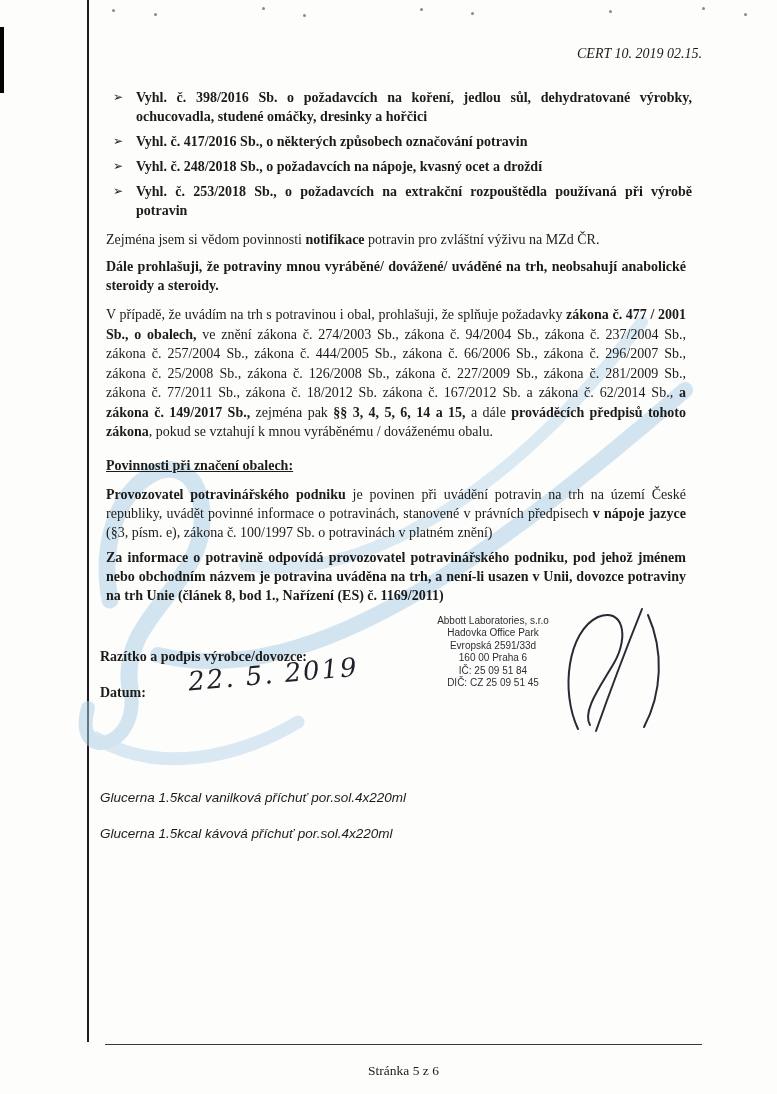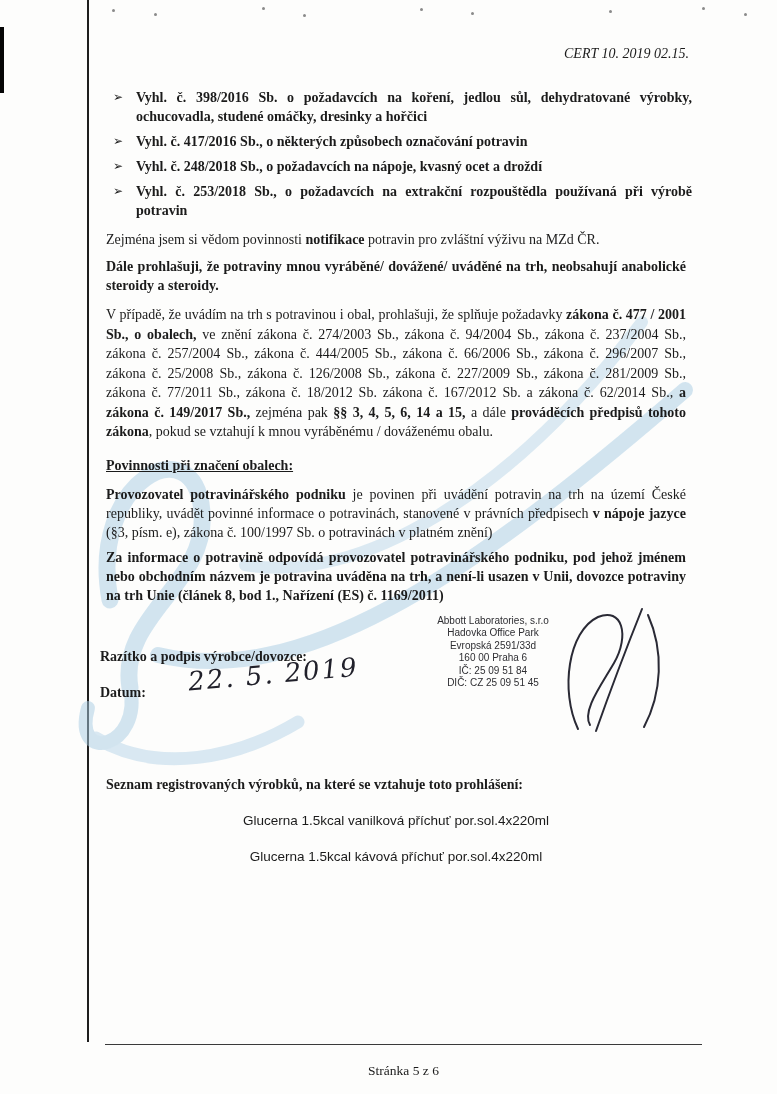--- a/index.html
+++ b/index.html
@@ -13,21 +13,21 @@
     margin:0 auto;
   }
   
   .scan-vline{position:absolute;left:87px;top:0;width:2px;height:1042px;background:#1e1e1e;}
   .scan-edgebar{position:absolute;left:0;top:27px;width:4px;height:66px;background:#050505;}
   .scan-dot{position:absolute;width:3px;height:3px;border-radius:50%;background:#8a8a8a;}
   
   .watermark{position:absolute;left:30px;top:250px;z-index:0;opacity:.5;}
   
   .header-ref{
-    position:absolute;top:46px;right:88px;
+    position:absolute;top:46px;right:75px;
     font-style:italic;font-size:14px;z-index:2;
   }
   
   .content{
     position:absolute;top:88px;left:100px;width:592px;z-index:1;
     font-size:14px;line-height:19px;
   }
   p{margin:6px;text-align:justify;}
   .b{font-weight:700;}
   .list{margin-bottom:10px;}
@@ -52,21 +52,21 @@
   .stamp{
     position:absolute;left:308px;top:-6px;width:170px;
     font-family:"Liberation Sans",sans-serif;
     font-size:10px;line-height:12.5px;color:#2e2e32;text-align:center;
   }
   .signature-svg{position:absolute;left:430px;top:-20px;z-index:3;}
   
   .seznam-heading{font-weight:700;text-align:left;margin-top:4px;}
   .product{
     font-family:"Liberation Sans",sans-serif;
-    font-size:13.5px;margin-top:17px;text-align:center;
+    font-size:13.5px;margin-top:17px;text-align:left;font-style:italic;
   }
   .product:first-of-type{margin-top:22px;}
   
   .footer{
     position:absolute;left:105px;top:1044px;width:597px;
     border-top:1.5px solid #3a3a3a;text-align:center;
     padding-top:18px;font-size:13.5px;z-index:2;
   }
 </style>
 </head>
@@ -147,21 +147,20 @@
 
       <svg class="signature-svg" width="170" height="140" viewBox="0 0 170 140">
         <g fill="none" stroke="#2a2a35" stroke-width="2" stroke-linecap="round">
           <path d="M 48 128 C 30 90 38 30 68 16 C 92 6 100 34 84 62 C 70 86 52 110 60 124"></path>
           <path d="M 112 8 C 96 48 78 96 66 130"></path>
           <path d="M 118 14 C 134 50 132 92 114 126"></path>
         </g>
       </svg>
     </div>
 
-    <p class="seznam-heading">Seznam registrovaných výrobků, na které se vztahuje toto prohlášení:</p>
 
     <div class="product">Glucerna 1.5kcal vanilková příchuť por.sol.4x220ml</div>
     <div class="product">Glucerna 1.5kcal kávová příchuť por.sol.4x220ml</div>
 
   </div>
 
   <div class="footer">
     <span>Stránka 5 z 6</span>
   </div>
 

